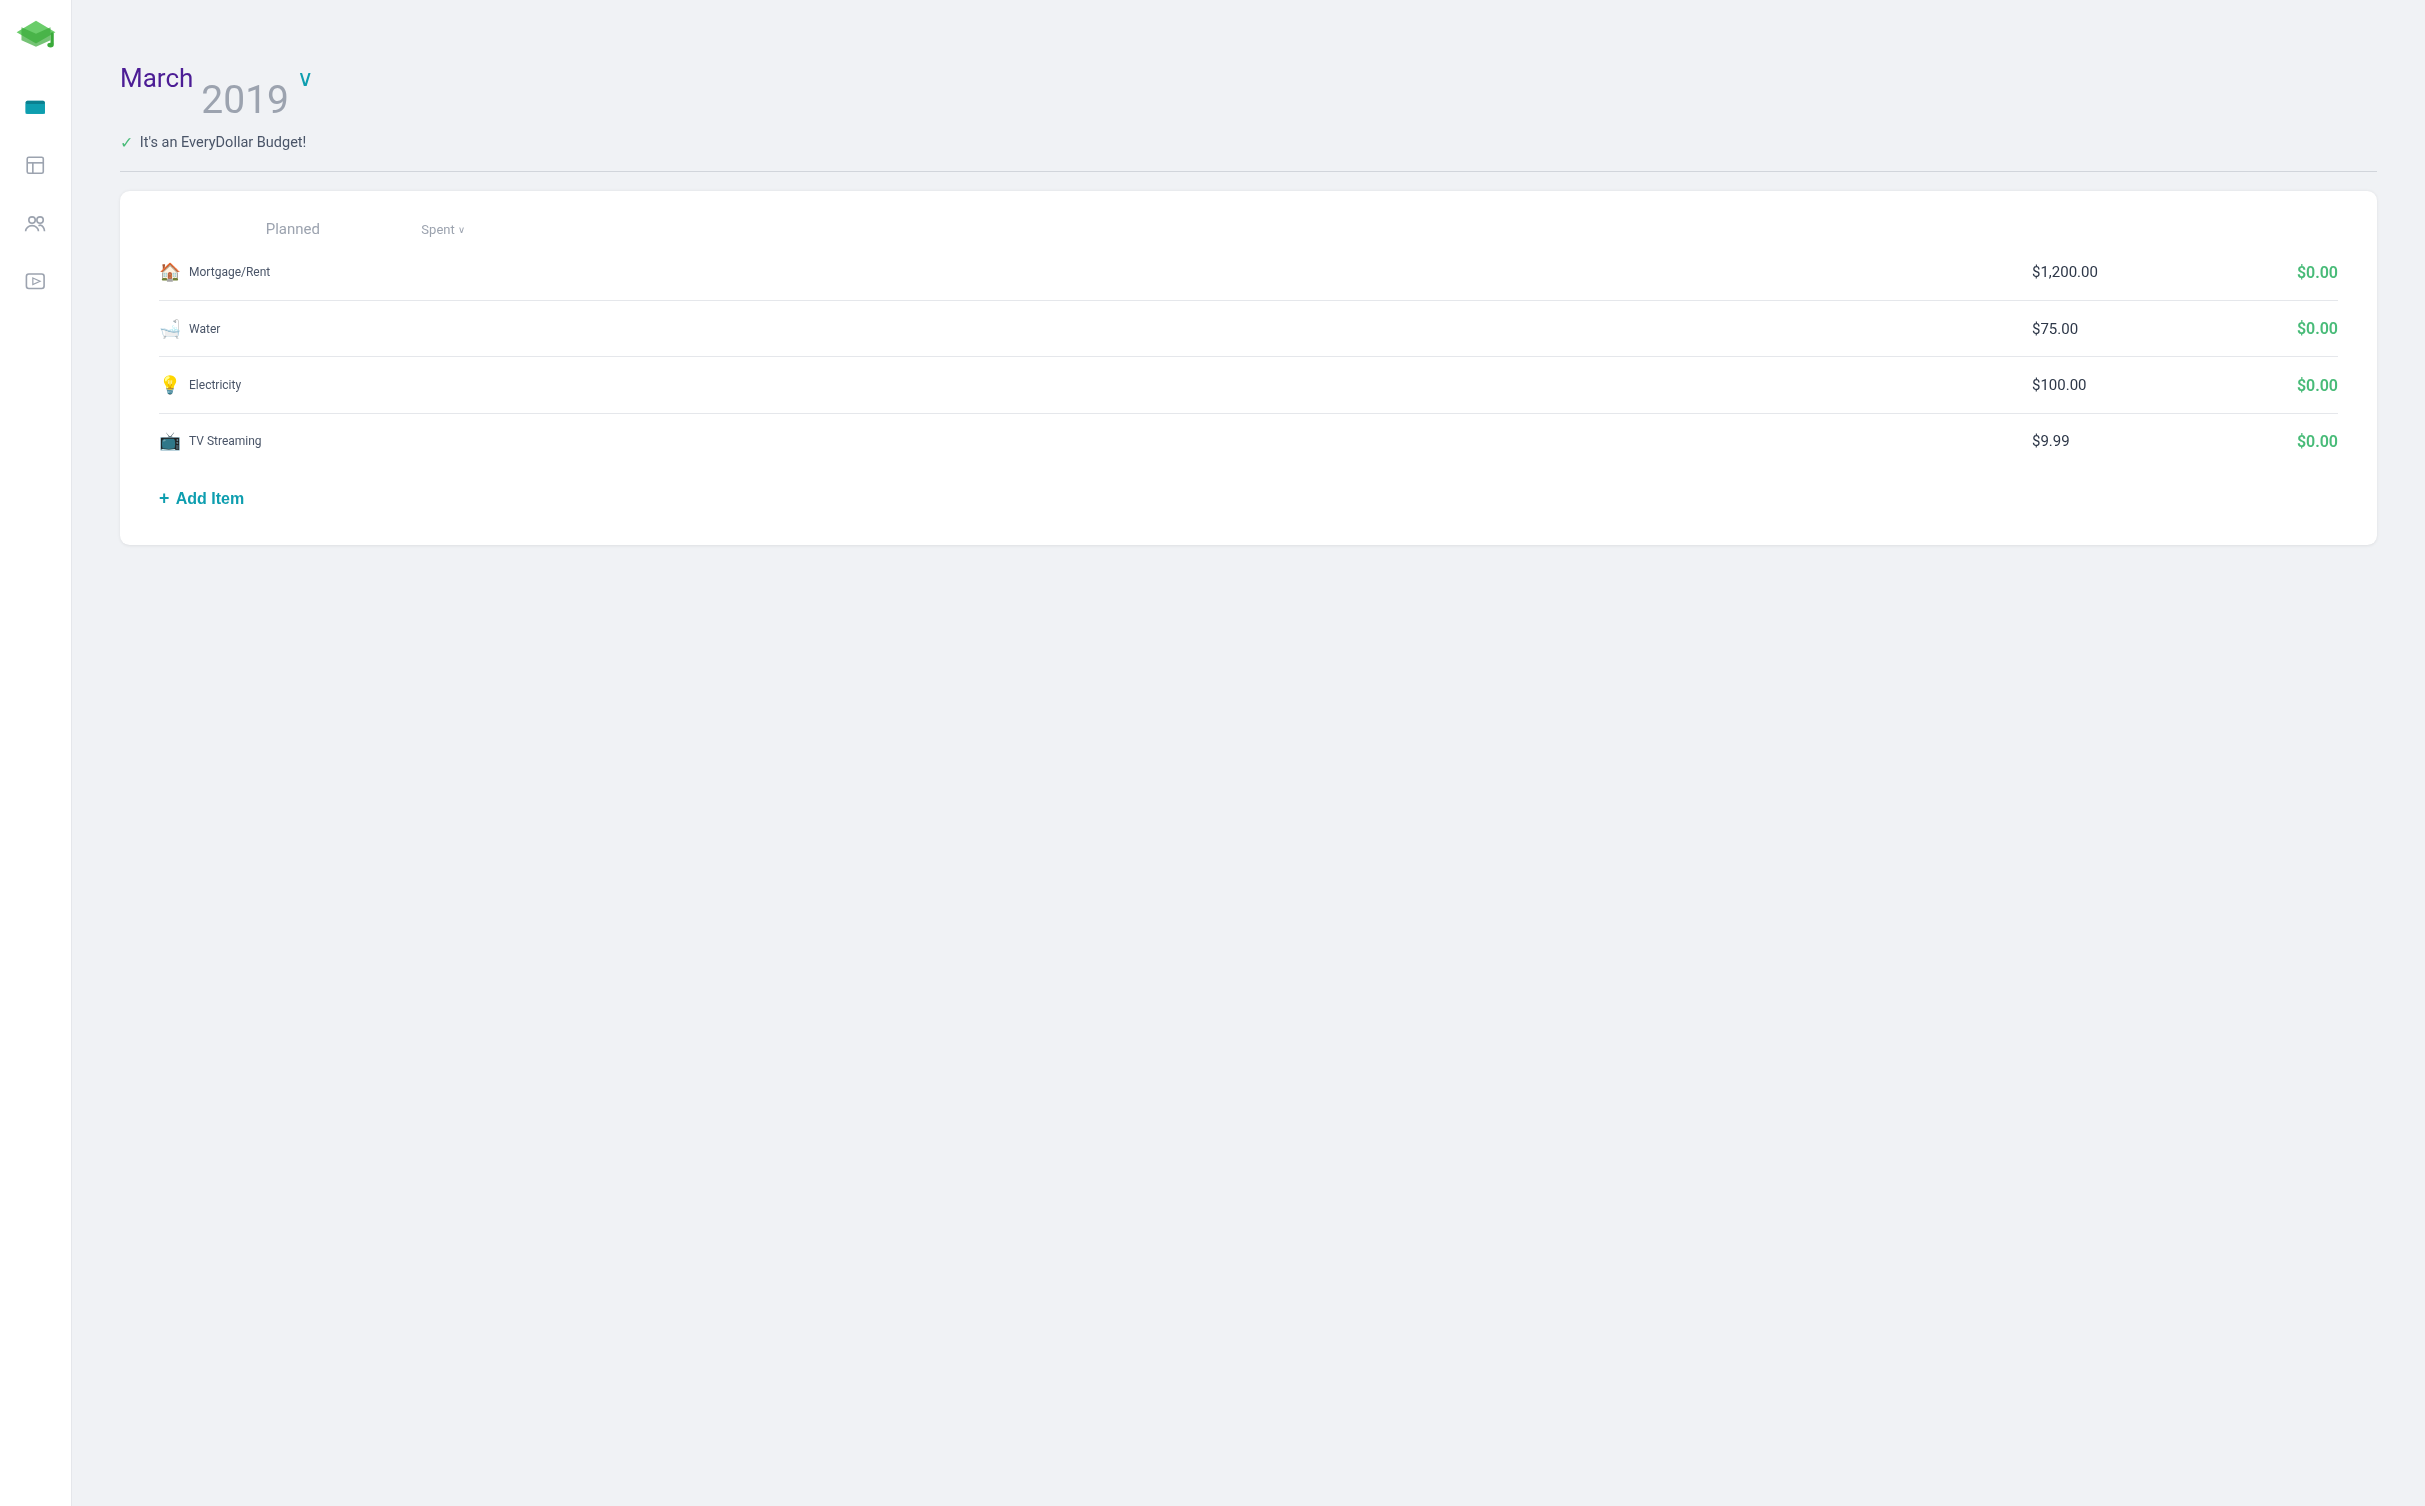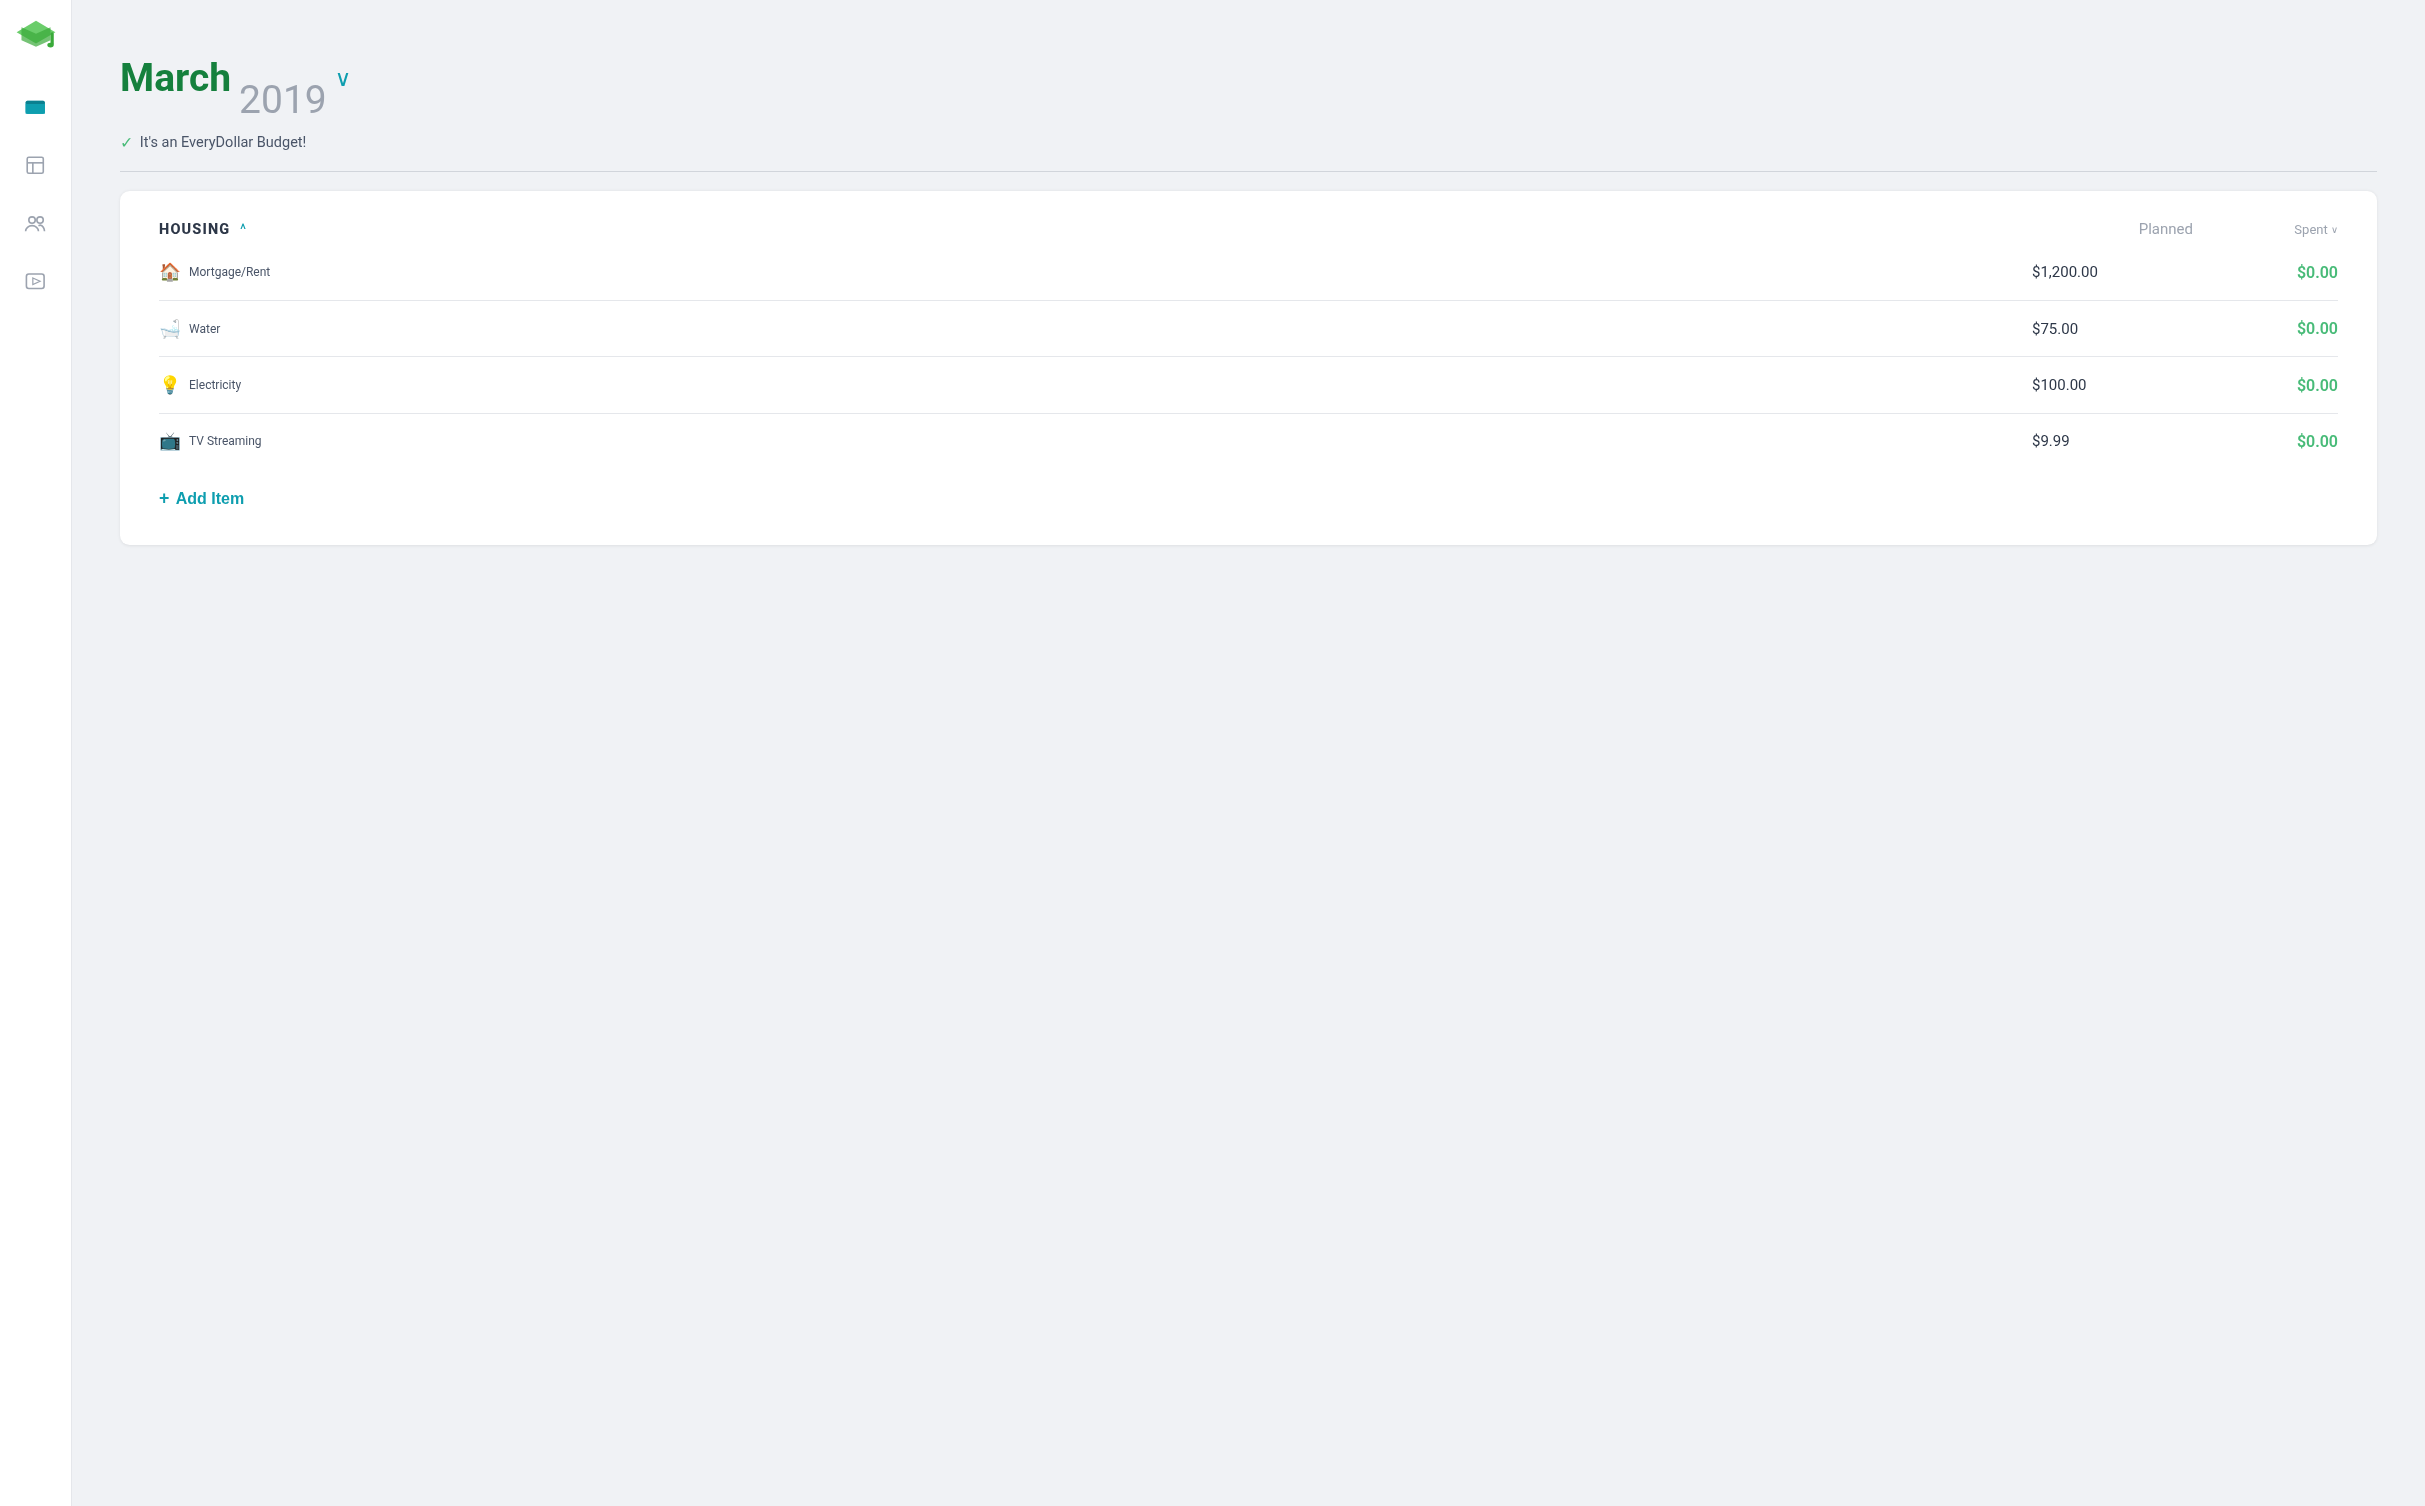--- a/index.html
+++ b/index.html
@@ -67,23 +67,23 @@
     }
 
     .page-title {
       display: flex;
       align-items: center;
       gap: 8px;
       margin-bottom: 9.7px;
     }
 
     .title-month {
-      font-size: 39px;
-      font-weight: 700;
-      color: #15803d;
+      font-size: 26px;
+      font-weight: 400;
+      color: #4c1d95;
     }
 
     .title-year {
       font-size: 39px;
       font-weight: 400;
       color: #9ca3af;
       margin-top: 45px;
     }
 
     .chevron-down {
@@ -303,24 +303,20 @@
       <span class="check-icon">✓</span>
       <span>It's an EveryDollar Budget!</span>
     </div>
   </header>
 
   <hr class="divider">
 
   <div class="budget-card">
 
     <div class="category-header">
-      <div class="category-title-area">
-        <span class="category-name">HOUSING</span>
-        <span class="collapse-icon">^</span>
-      </div>
       <div class="col-planned">Planned</div>
       <div class="col-spent">
         <span>Spent</span>
         <span class="chevron-sm">∨</span>
       </div>
     </div>
 
     <div class="budget-items" id="items-container">
 
     <div class="budget-item">

